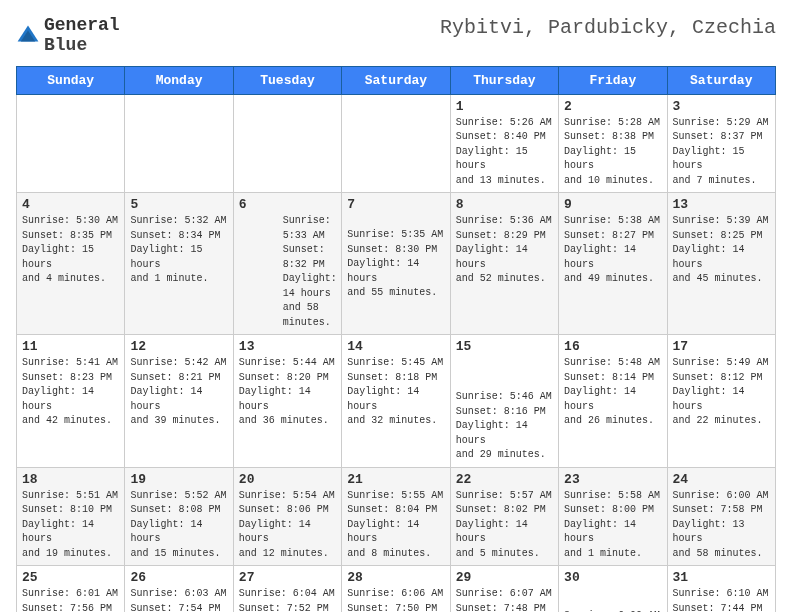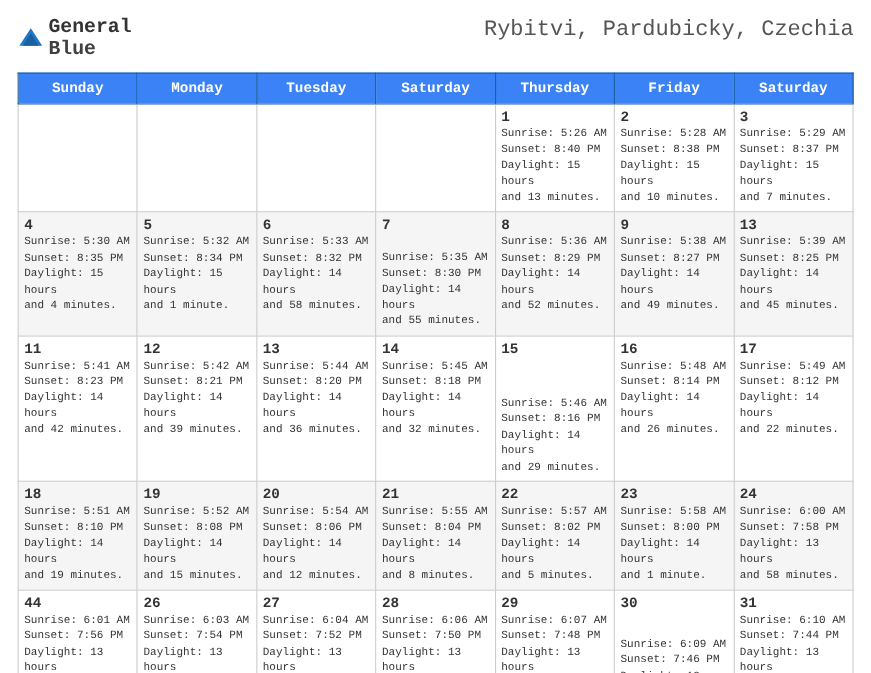--- a/index.html
+++ b/index.html
@@ -168,21 +168,21 @@
           </td>
           <td>
             <span class="day-number">5</span>
             <div class="day-info" style="white-space: pre-line;">Sunrise: 5:32 AM
 Sunset: 8:34 PM
 Daylight: 15 hours
 and 1 minute.</div>
           </td>
           <td>
             <span class="day-number">6</span>
-            <div class="day-info" style="white-space: pre-line;">Sunrise: 5:33 AM
+            <div class="day-info" style="white-space: pre-line; margin-left: 44px;">Sunrise: 5:33 AM
 Sunset: 8:32 PM
 Daylight: 14 hours
 and 58 minutes.</div>
           </td>
           <td>
             <span class="day-number">7</span>
             <div class="day-info" style="white-space: pre-line; margin-top: 16px;">Sunrise: 5:35 AM
 Sunset: 8:30 PM
 Daylight: 14 hours
 and 55 minutes.</div>
@@ -306,21 +306,21 @@
           <td>
             <span class="day-number">24</span>
             <div class="day-info" style="white-space: pre-line;">Sunrise: 6:00 AM
 Sunset: 7:58 PM
 Daylight: 13 hours
 and 58 minutes.</div>
           </td>
         </tr>
         <tr>
           <td>
-            <span class="day-number">44</span>
+            <span class="day-number">25</span>
             <div class="day-info" style="white-space: pre-line;">Sunrise: 6:01 AM
 Sunset: 7:56 PM
 Daylight: 13 hours
 and 54 minutes.</div>
           </td>
           <td>
             <span class="day-number">26</span>
             <div class="day-info" style="white-space: pre-line;">Sunrise: 6:03 AM
 Sunset: 7:54 PM
 Daylight: 13 hours

